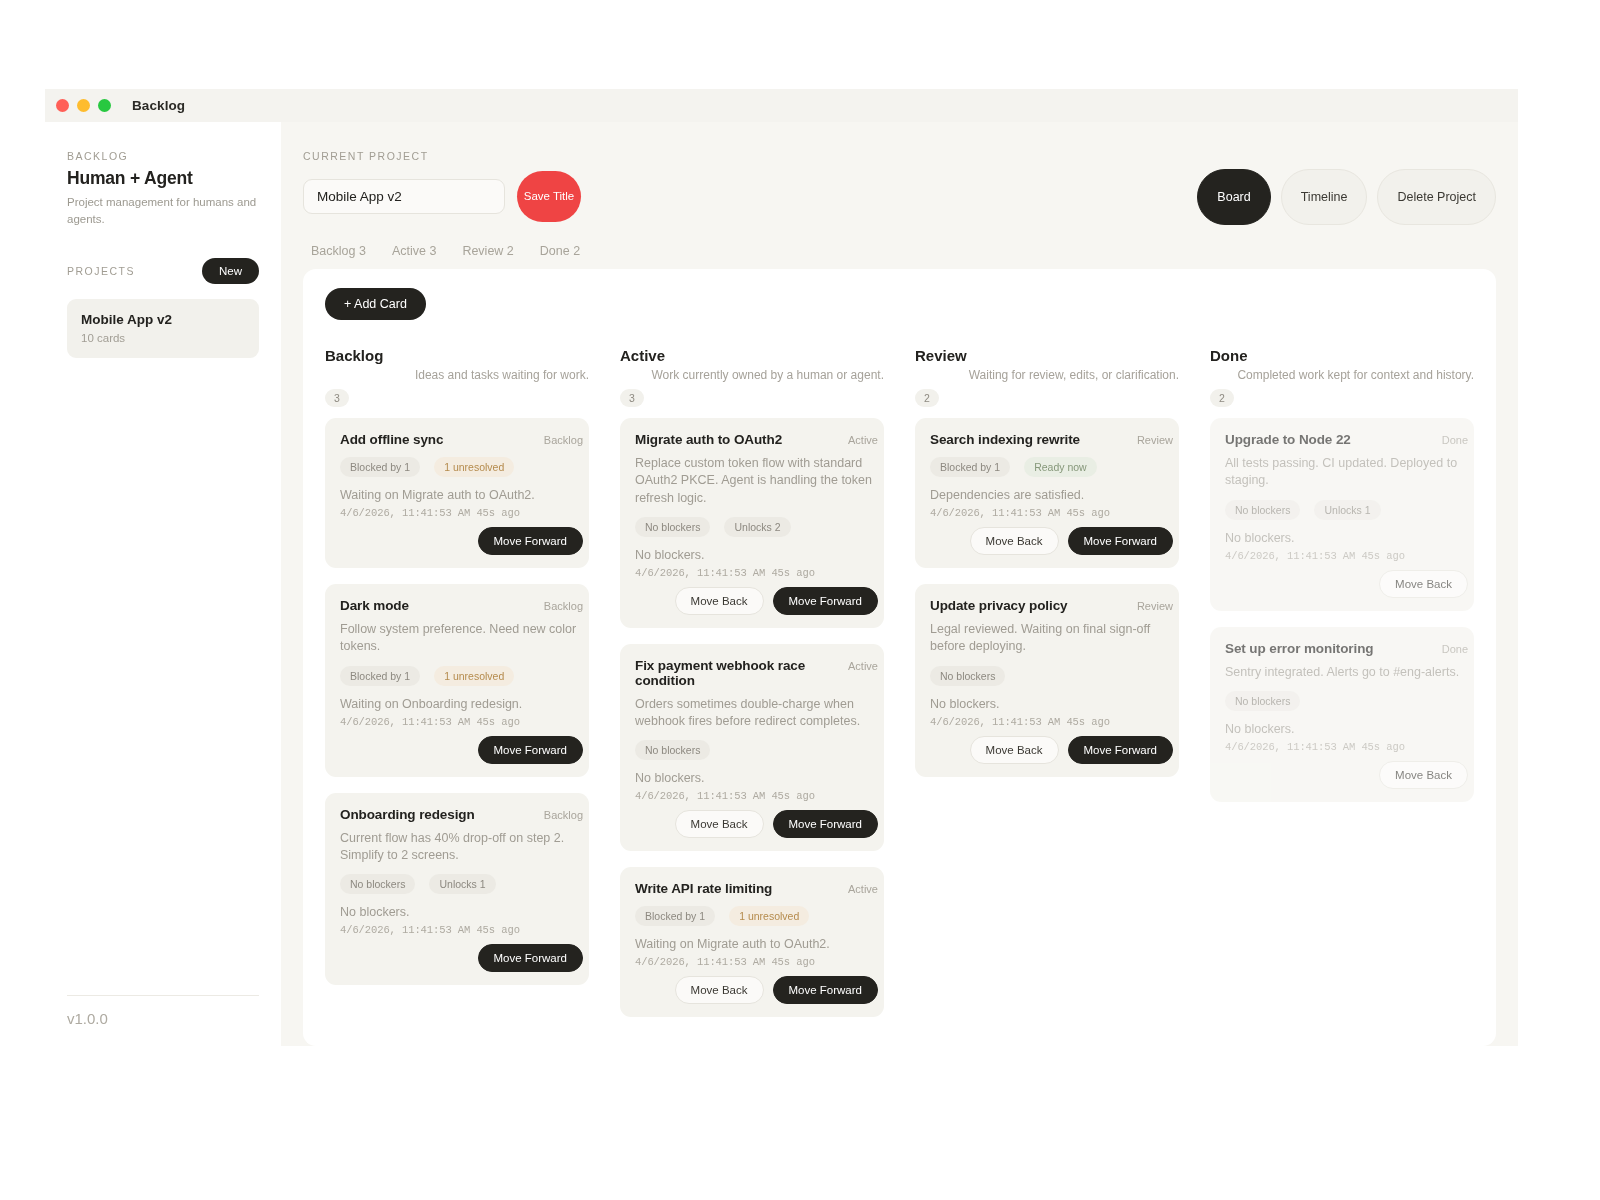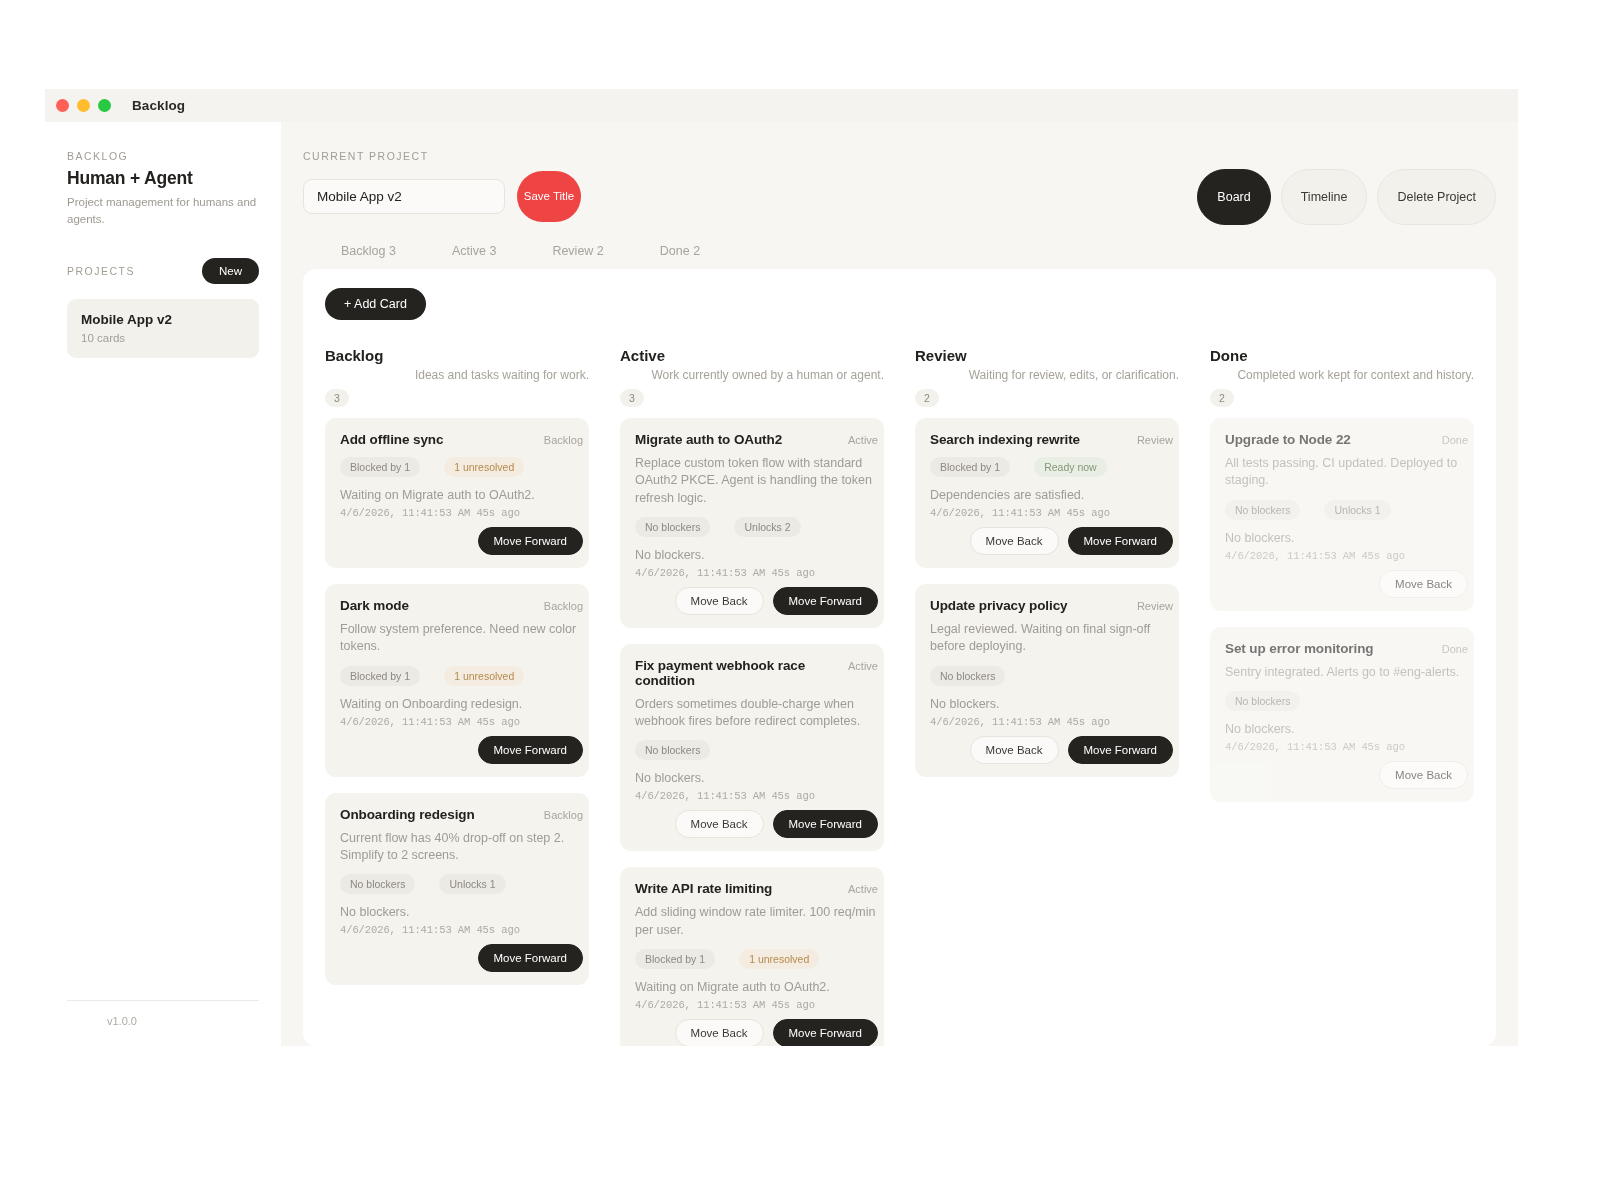--- a/index.html
+++ b/index.html
@@ -106,24 +106,23 @@
     font-size: 11.5px;
     color: #a29e95;
     margin-top: 5px;
   }
   .sidebar-spacer { flex: 1; }
   .sidebar-divider {
     border-top: 1px solid #eceae4;
     margin-bottom: 14px;
   }
   .version {
-    font-size: 11px;
+    font-size: 15px;
     color: #aeaaa1;
     padding-bottom: 19px;
-    margin-left: 40px;
   }
 
   
   .main {
     flex: 1;
     background: #f7f6f2;
     padding: 28px 22px 0 22px;
     display: flex;
     flex-direction: column;
     min-width: 0;
@@ -166,21 +165,20 @@
     color: #3b3933;
   }
   .pill.active { background: #24231f; color: #fff; border-color: #24231f; }
 
   .tabrow { display: flex; gap: 26px; margin-top: 19px; padding-left: 8px; }
   .tab {
     font-size: 12.5px;
     color: #a8a49a;
     cursor: pointer;
     padding-bottom: 2px;
-    margin-left: 30px;
   }
 
   .board {
     margin-top: 9px;
     background: #ffffff;
     border-radius: 13px;
     padding: 19px 22px 28px 22px;
     flex: 1;
     min-height: 0;
   }
@@ -248,21 +246,21 @@
     color: #a9a59c;
     white-space: nowrap;
     flex: none;
   }
   .card-desc {
     font-size: 12.5px;
     color: #a09c93;
     line-height: 1.38;
     margin-top: 8px;
   }
-  .chips { display: flex; gap: 24px; margin-top: 10px; flex-wrap: wrap; }
+  .chips { display: flex; gap: 14px; margin-top: 10px; flex-wrap: wrap; }
   .chip {
     font-size: 10.5px;
     border-radius: 999px;
     padding: 4px 10px;
     background: #eceae4;
     color: #8d8980;
     white-space: nowrap;
   }
   .chip.warn   { background: #f4ece0; color: #b58b4d; }
   .chip.ready  { background: #e9eee4; color: #86987a; }
@@ -439,21 +437,20 @@
                   <div class="card-actions">
                     <button class="btn-move">Move Back</button>
                     <button class="btn-move primary">Move Forward</button>
                   </div>
                 </article>
                 <article class="card">
                   <div class="card-head">
                     <div class="card-title">Write API rate limiting</div>
                     <div class="card-status">Active</div>
                   </div>
-                  <div class="card-desc">Add sliding window rate limiter. 100 req/min per user.</div>
                   <div class="chips">
                     <span class="chip">Blocked by 1</span>
                     <span class="chip warn">1 unresolved</span>
                   </div>
                   <div class="card-note">Waiting on Migrate auth to OAuth2.</div>
                   <div class="card-time">4/6/2026, 11:41:53 AM  45s ago</div>
                   <div class="card-actions">
                     <button class="btn-move">Move Back</button>
                     <button class="btn-move primary">Move Forward</button>
                   </div>

